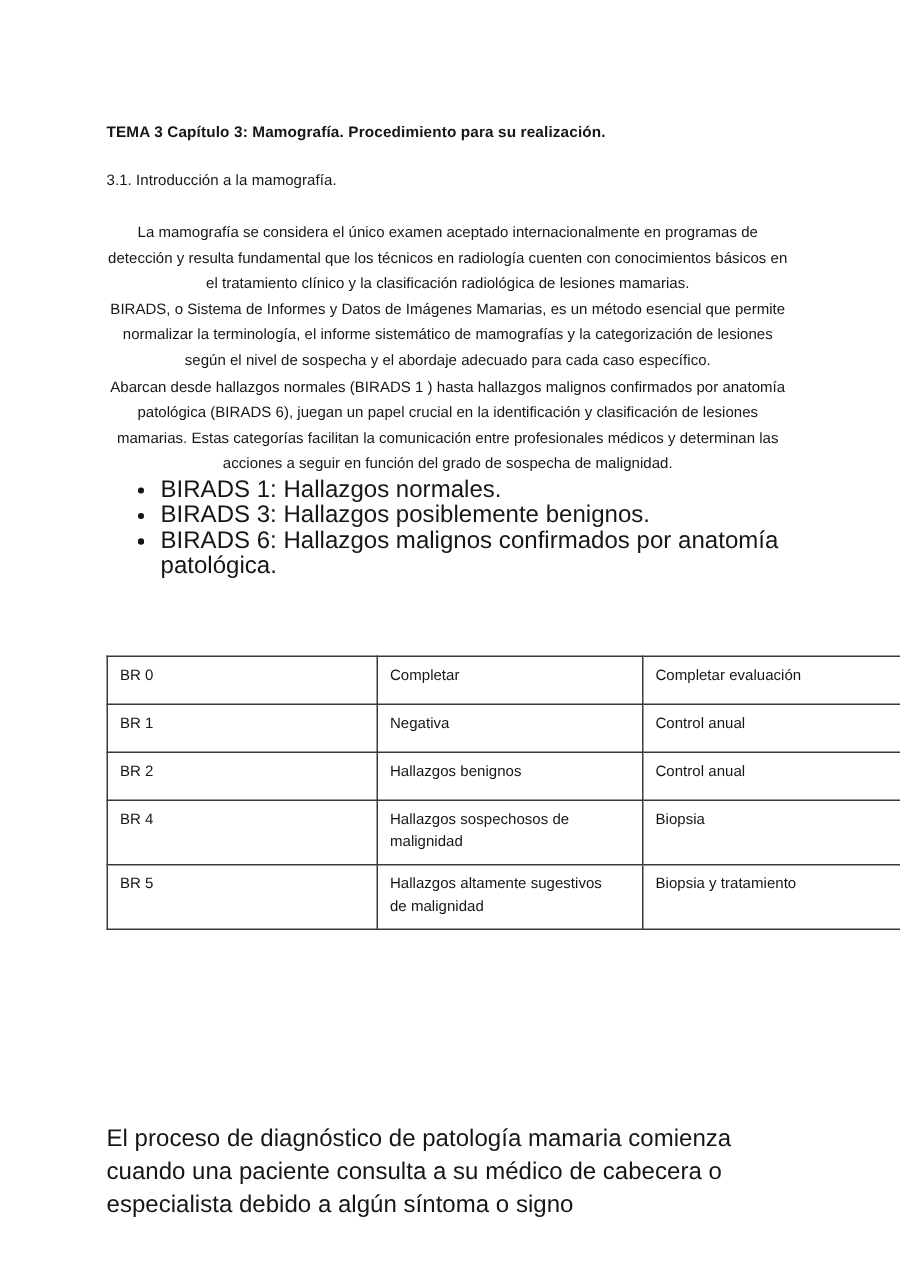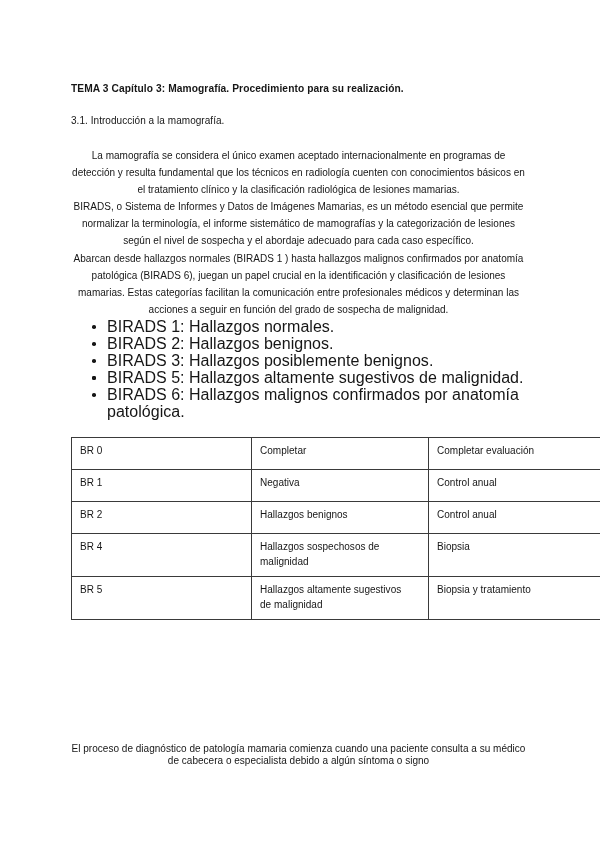--- a/index.html
+++ b/index.html
@@ -113,24 +113,23 @@
 
   table.br-table td.c0 { width: 153px; }
   table.br-table td.c1 { width: 150px; }
   table.br-table td.c2 { width: 152px; }
 
   .footer-para {
     position: absolute;
     left: 71px;
     top: 733px;
     width: 455px;
-    font-size: 10px;
-    line-height: 12px;
-    letter-spacing: 0.02px;
-    text-align: center;
+    font-size: 16px;
+    line-height: 22px;
+    letter-spacing: 0.02px;
   }
 </style>
 </head>
 <body>
 
 <div class="page">
 
   <div class="content">
 
     <h1 class="doc-title">TEMA 3 Capítulo 3: Mamografía. Procedimiento para su realización.</h1>
@@ -143,32 +142,24 @@
 
     <p class="para">Abarcan desde hallazgos normales (BIRADS 1 ) hasta hallazgos malignos confirmados por anatomía patológica (BIRADS 6), juegan un papel crucial en la identificación y clasificación de lesiones mamarias. Estas categorías facilitan la comunicación entre profesionales médicos y determinan las acciones a seguir en función del grado de sospecha de malignidad.</p>
 
     <ul class="bullet-list">
       <li class="bullet-item">
         <span class="dot"></span>
         <span>BIRADS 1: Hallazgos normales.</span>
       </li>
       <li class="bullet-item">
         <span class="dot"></span>
-        <span>BIRADS 2: Hallazgos benignos.</span>
-      </li>
-      <li class="bullet-item">
-        <span class="dot"></span>
         <span>BIRADS 3: Hallazgos posiblemente benignos.</span>
       </li>
       <li class="bullet-item">
         <span class="dot"></span>
-      </li>
-      <li class="bullet-item">
-        <span class="dot"></span>
-        <span>BIRADS 5: Hallazgos altamente sugestivos de malignidad.</span>
       </li>
       <li class="bullet-item">
         <span class="dot"></span>
         <span>BIRADS 6: Hallazgos malignos confirmados por anatomía patológica.</span>
       </li>
     </ul>
 
   </div>
 
   <div class="table-wrap">

